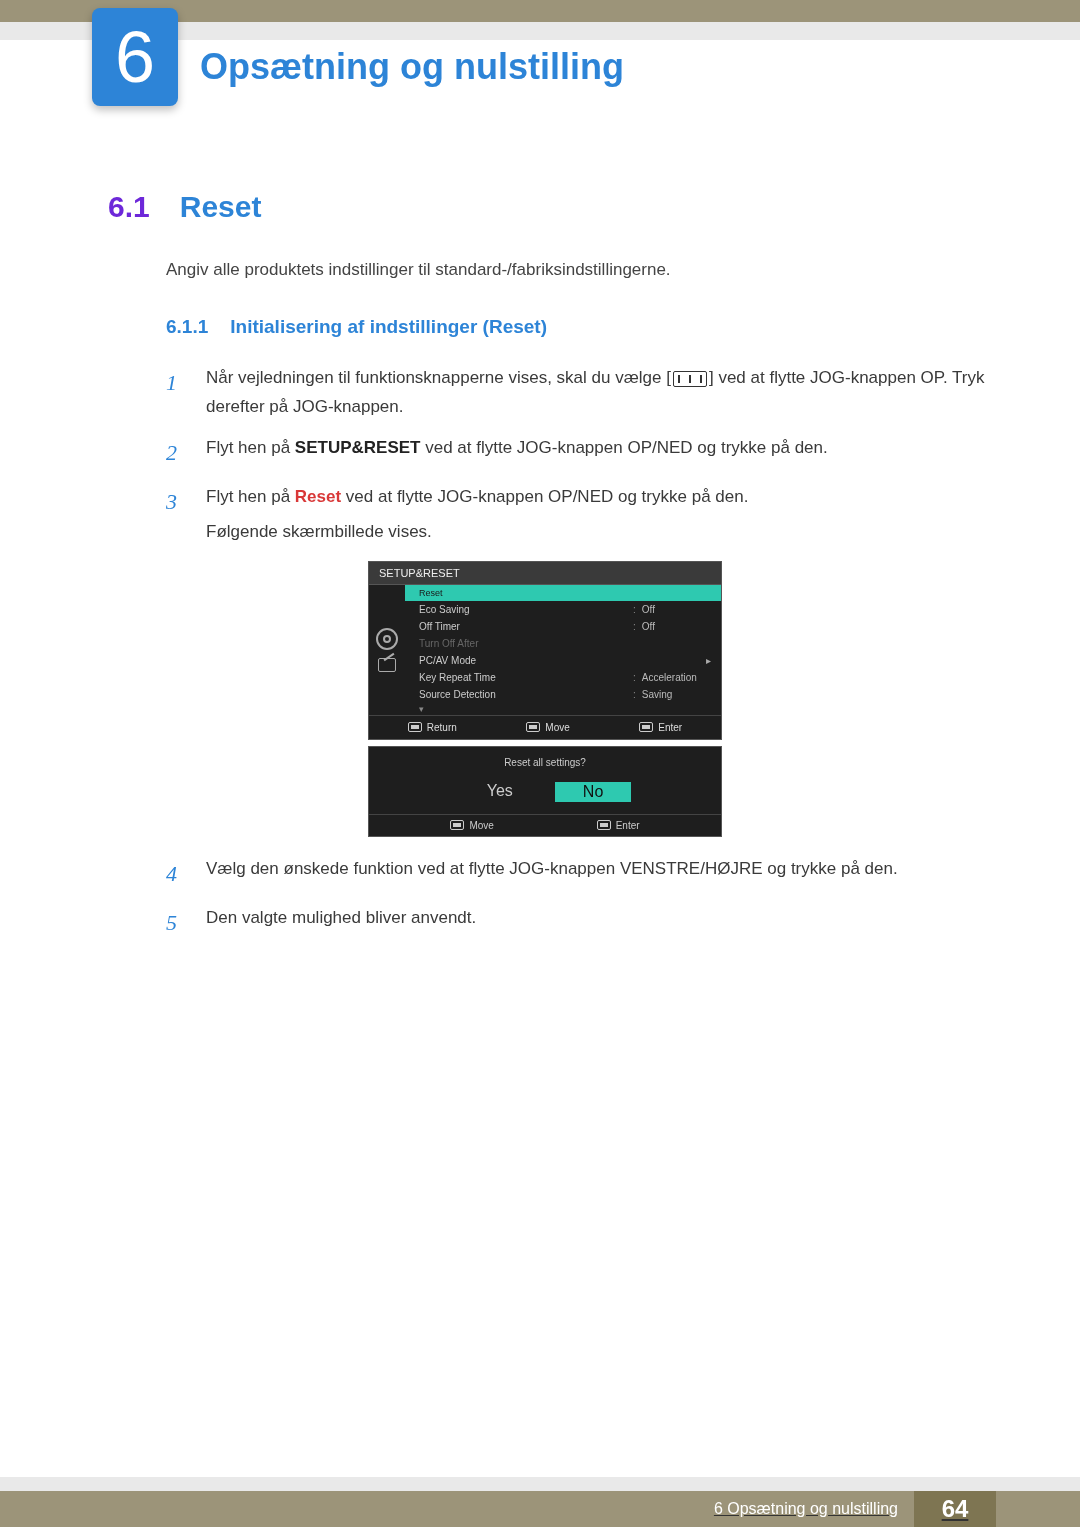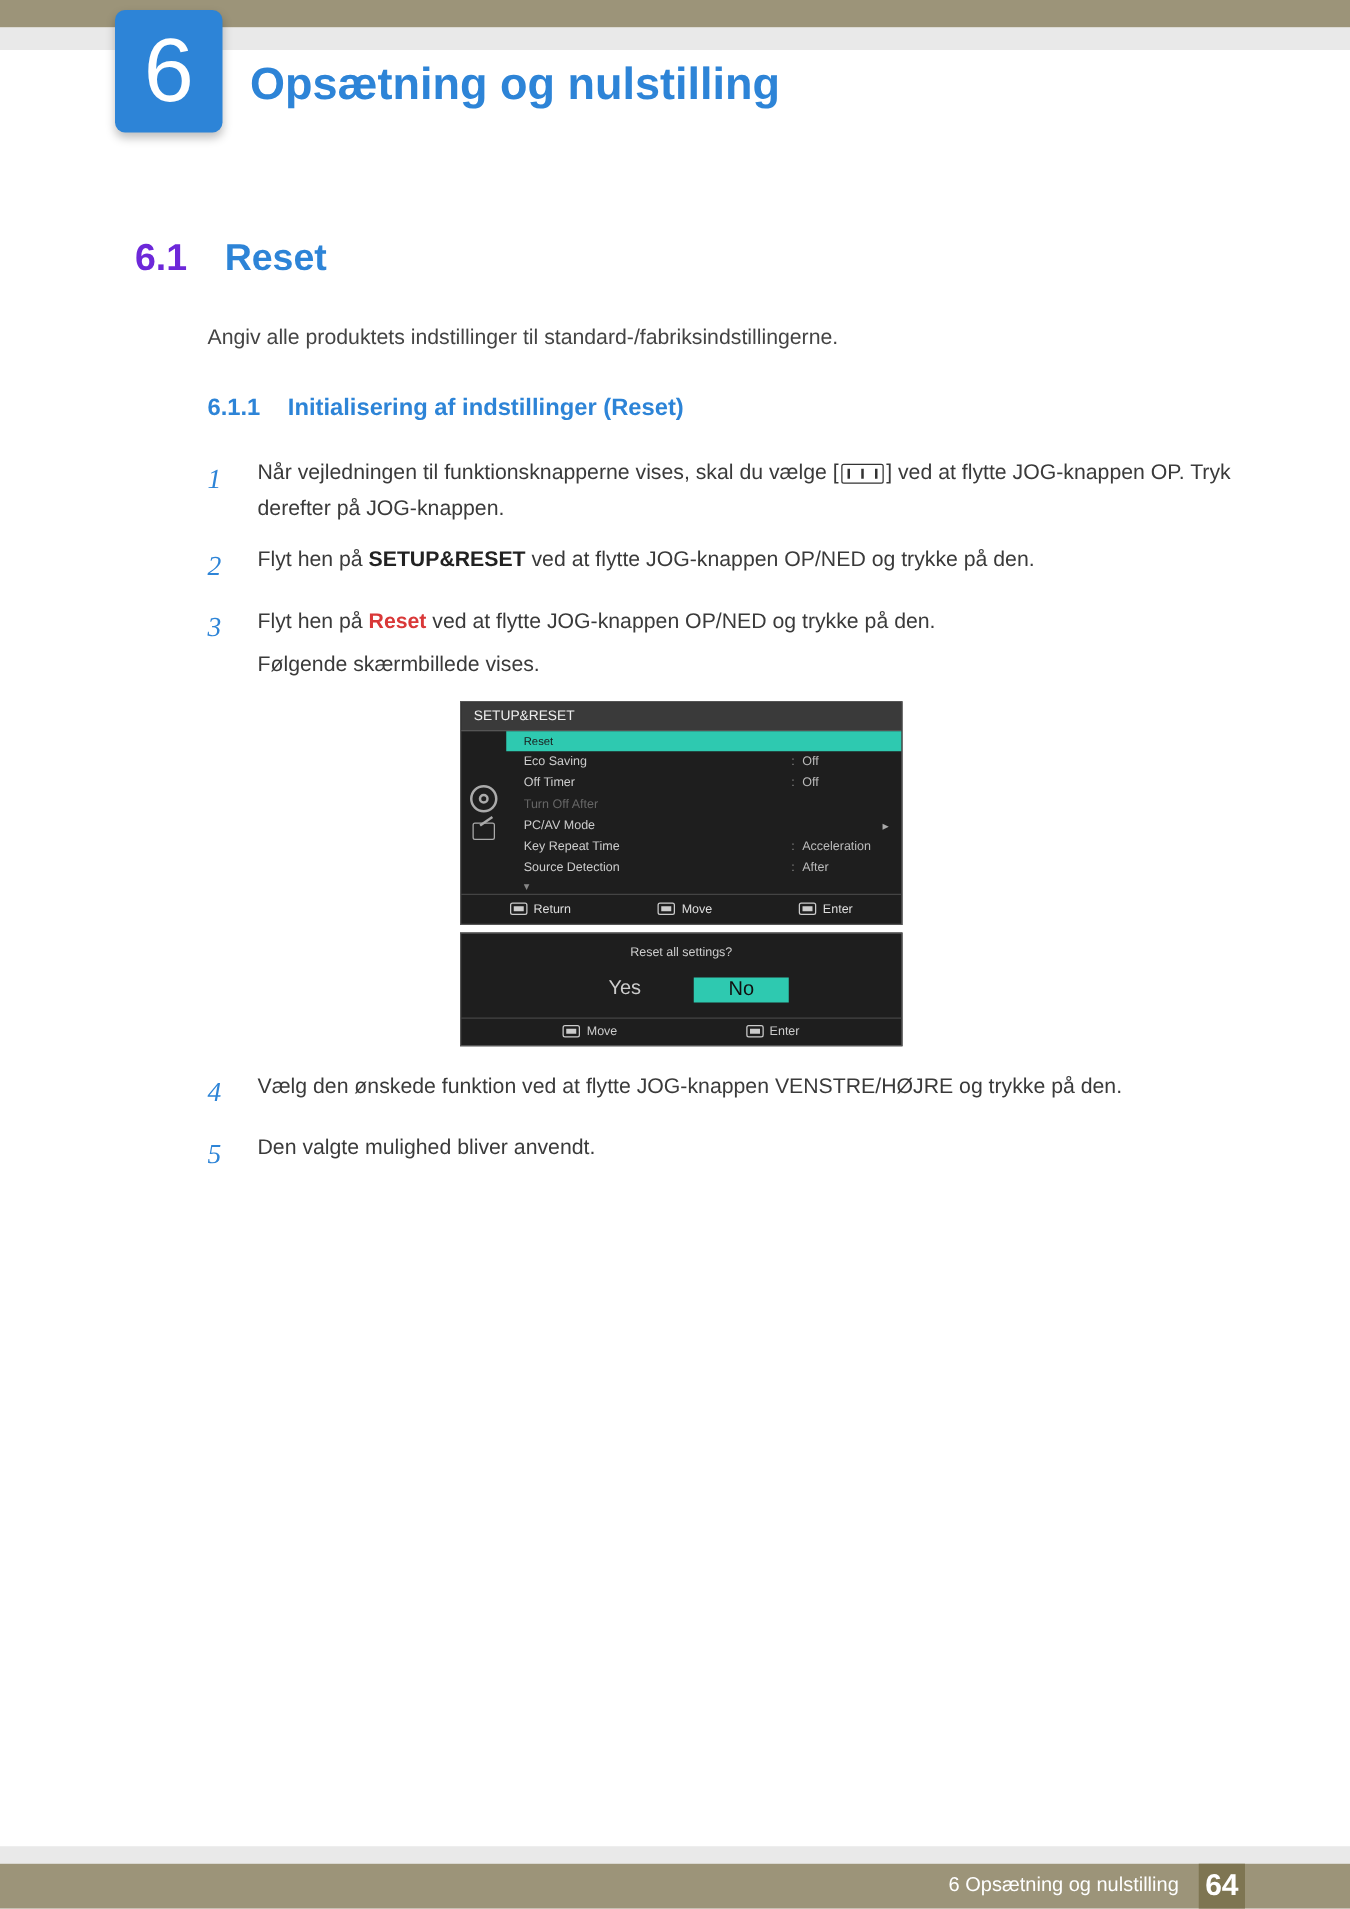--- a/index.html
+++ b/index.html
@@ -248,39 +248,40 @@
   }
   .osd2-footer span { display:inline-flex; align-items:center; gap:5px; }
   .bottom-bar {
     position: absolute;
     left: 0; right: 0; bottom: 0;
     height: 36px;
     background: #9c9479;
     display: flex;
     justify-content: flex-end;
     align-items: stretch;
+    text-decoration: underline;
   }
   .bottom-light {
     position: absolute;
     left: 0; right: 0; bottom: 36px;
     height: 14px;
     background: #e9e9e9;
   }
   .footer-text {
     color: #fff;
     font-size: 16px;
     align-self: center;
     margin-right: 16px;
   }
   .page-box {
     background: #7e7552;
     color: #fff;
     font-size: 24px;
     font-weight: 700;
-    width: 37px;
+    width: 82px;
     display: flex;
     align-items: center;
     justify-content: center;
     margin-right: 84px;
   }
 </style>
 </head>
 <body>
 
 <div class="top-bar"></div>
@@ -351,21 +352,21 @@
             </div>
           <div class="osd-item arrow">
               <span>PC/AV Mode</span>
             </div>
           <div class="osd-item">
               <span>Key Repeat Time</span>
               <span class="val"><span class="colon">:</span><span>Acceleration</span></span>
             </div>
           <div class="osd-item">
               <span>Source Detection</span>
-              <span class="val"><span class="colon">:</span><span>After</span></span>
+              <span class="val"><span class="colon">:</span><span>Saving</span></span>
             </div>
           <div class="osd-scroll">▾</div>
         </div>
       </div>
       <div class="osd-footer">
         <span>
             <span class="fkey"></span>
             <span>Return</span>
           </span>
         <span>

